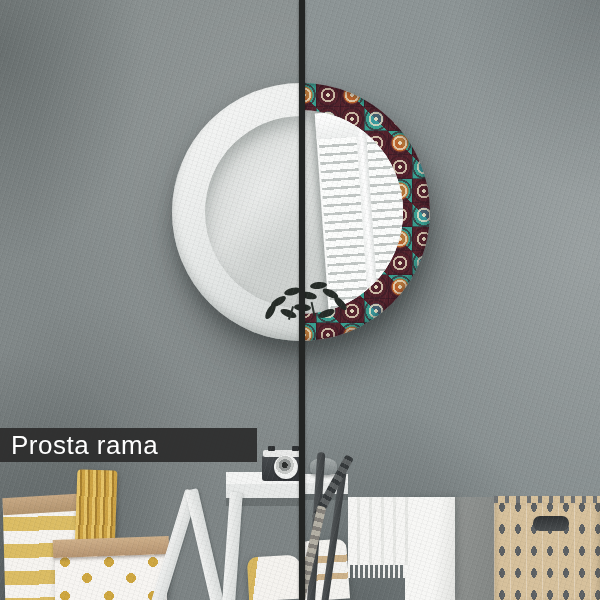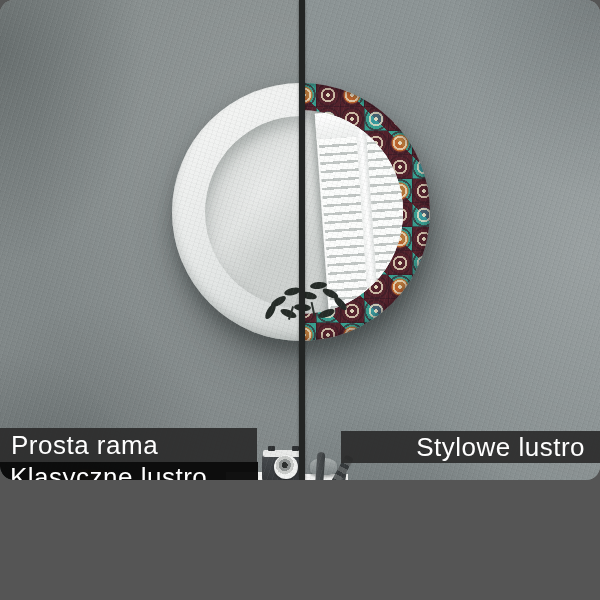--- a/index.html
+++ b/index.html
@@ -1,20 +1,19 @@
 <!DOCTYPE html>
 <html><head>
 <meta charset="utf-8">
 <style>
   html,body{margin:0;padding:0;background:#555;}
   .stage{
-    position:relative;width:600px;height:480px;overflow:hidden;
+    position:relative;width:600px;height:600px;overflow:hidden;
     font-family:"Liberation Sans",sans-serif;
     background:#848b8c;
-    border-radius:14px;
   }
   .stage *{position:absolute;box-sizing:border-box;}
 
   
   .half{top:0;height:600px;overflow:hidden;}
   .half-left{left:0;width:302px;}
   .half-right{left:302px;width:298px;}
   .wall{inset:0;}
   .wall-left{
     background:
@@ -248,20 +247,14 @@
     <div class="stem" style="left:56px;top:24px;transform:rotate(-12deg);"></div>
   </div>
 
   <div class="grain"></div>
 
   <div class="divider"></div>
 
   <div class="bar bar-dark bar-l1">
     <span>Prosta rama</span>
   </div>
-  <div class="bar bar-black bar-l2">
-    <span>Klasyczne lustro</span>
-  </div>
-  <div class="bar bar-dark bar-r1">
-    <span>Stylowe lustro</span>
-  </div>
 
 </div>
 
 </body></html>

